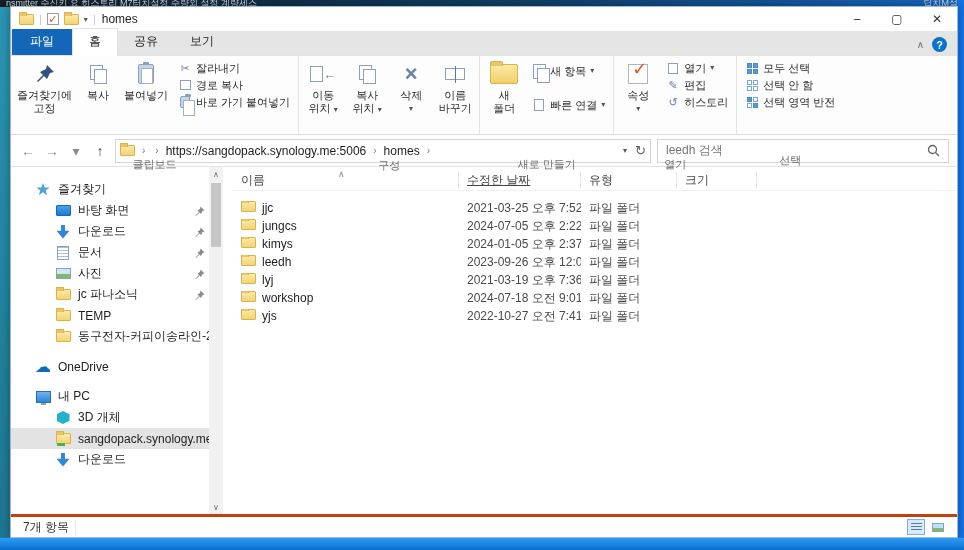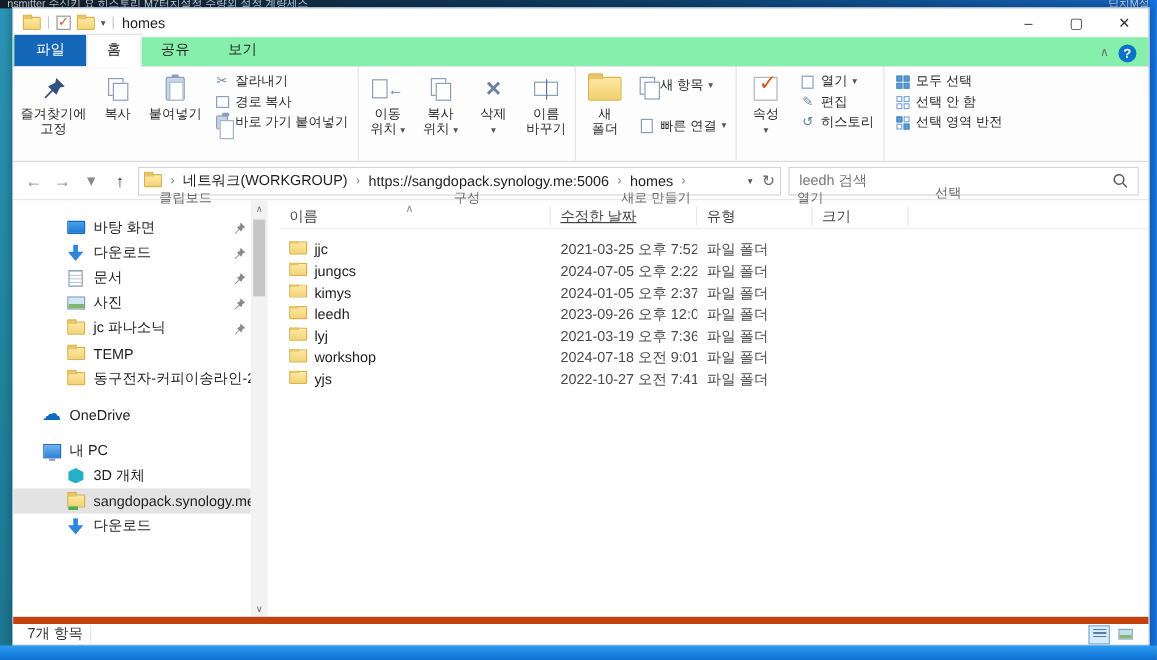--- a/index.html
+++ b/index.html
@@ -34,21 +34,21 @@
   
   .folder-ic { display:inline-block; width:15px; height:11px; position:relative;
     background:linear-gradient(180deg,#ffe9a2,#f2d377); border:1px solid #d9b44a; border-radius:1px; }
   .folder-ic::before { content:""; position:absolute; top:-3px; left:-1px; width:6px; height:3px;
     background:#e8c56b; border:1px solid #d9b44a; border-bottom:none; border-radius:1px 1px 0 0; }
   .check-ic { display:inline-block; width:12px; height:12px; border:1px solid #9a9a9a; background:#fff;
     color:#d8581c; font-size:11px; line-height:11px; text-align:center; font-weight:bold; }
   .dd { font-size:8px; color:#555; }
 
   
-  .tabrow { height:25px; display:flex; align-items:flex-end; background:#86efac;
+  .tabrow { height:25px; display:flex; align-items:flex-end; background:#e5e5e5;
     border-bottom:1px solid #e3e3e3; flex:0 0 auto; }
   .tab { padding:4px 16px 5px; font-size:12px; color:#1e1e1e; }
   .tab-file { background:#1467b8; color:#fff; margin-left:1px; padding:4px 18px 5px; }
   .tab-selected { border:1px solid #e3e3e3; border-bottom:1px solid #fff; background:#fff; margin-bottom:-1px; }
   .tabrow-right { margin-left:auto; display:flex; align-items:center; gap:8px; padding:0 10px 3px 0; }
   .collapse-caret { color:#707070; font-size:10px; }
   .help-ic { width:15px; height:15px; border-radius:50%; background:#0b72c9; color:#fff;
     font-size:11px; font-weight:bold; display:flex; align-items:center; justify-content:center; }
 
   
@@ -142,21 +142,21 @@
   .col { padding:0 8px; border-right:1px solid #e8e8e8; height:16px; line-height:16px; }
   .col-name { width:226px; position:relative; }
   .col-date { width:122px;text-decoration:underline; } .col-type { width:96px; } .col-size { width:80px; }
   .sort-caret { position:absolute; top:-6px; left:105px; color:#888; font-size:9px; }
   .frow { display:flex; height:18px; align-items:center; }
   .fcell { padding:0 8px; overflow:hidden; white-space:nowrap; }
   .fc-name { width:226px; display:flex; align-items:flex-start; gap:6px; color:#1e1e1e; }
   .fc-date { width:122px; color:#4a4a4a; } .fc-type { width:96px; color:#4a4a4a; }
 
   
-  .statusbar { height:23px; border-top:6px solid #c2410c; display:flex; align-items:center;
+  .statusbar { height:23px; border-top:3px solid #c2410c; display:flex; align-items:center;
     padding:0 6px; flex:0 0 auto; background:#fff; }
   .status-count { padding:0 6px; border-right:1px solid #e8e8e8; height:15px; line-height:15px; color:#333; }
   .view-toggles { margin-left:auto; display:flex; gap:4px; padding-right:4px; }
   .vt { width:18px; height:16px; border:1px solid transparent; display:flex; align-items:center; justify-content:center; }
   .vt.sel { border-color:#7db0e0; background:#d9eafb; }
   .vt-lines { width:11px; height:9px;
     background:repeating-linear-gradient(180deg,#5a7ca3 0 1px,transparent 1px 3px); }
   .vt-img { width:12px; height:9px; border:1px solid #8aa0bd; background:linear-gradient(180deg,#bfe0f2 60%,#86b86d 60%); }
 
   .pin-svg,.push-svg { display:block; }
@@ -385,21 +385,20 @@
   </div>
 
   <div class="addressrow">
     <span class="nav-ic">←</span>
     <span class="nav-ic">→</span>
     <span class="nav-ic dd">▾</span>
     <span class="nav-ic nav-up">↑</span>
     <div class="addr-box">
       <span class="folder-ic"></span>
       <span class="crumb-sep">›</span>
-      <span class="crumb">네트워크(WORKGROUP)</span>
       <span class="crumb-sep">›</span>
       <span class="crumb">https://sangdopack.synology.me:5006</span>
       <span class="crumb-sep">›</span>
       <span class="crumb">homes</span>
       <span class="crumb-sep">›</span>
       <span class="addr-right">
         <span class="dd">▾</span>
         <span style="font-size:13px;">↻</span>
       </span>
     </div>
@@ -408,20 +407,26 @@
       <svg width="13" height="13" viewBox="0 0 13 13">
           <circle cx="5.5" cy="5.5" r="4" fill="none" stroke="#5e5e5e" stroke-width="1.3"></circle>
           <line x1="8.5" y1="8.5" x2="12" y2="12" stroke="#5e5e5e" stroke-width="1.3"></line>
         </svg>
     </div>
   </div>
 
   <div class="main">
 
     <div class="sidebar">
+      <div class="side-item" style="padding-left:24px;">
+        <span class="si">
+            <span class="ico-star"></span>
+          </span>
+        <span class="si-label">즐겨찾기</span>
+      </div>
       <div class="side-item lvl1">
         <span class="si">
             <span class="ico-desktop"></span>
           </span>
         <span class="si-label">바탕 화면</span>
         <span class="pin">
             <svg class="pin-svg" width="10" height="10" viewBox="0 0 10 10">
               <path d="M5.5.5l4 4-2 .5L6 8 4.5 6.5 1 10l-.5-.5L4 6 2.5 4.5 5 3z" fill="#8a8a8a"></path>
             </svg>
           </span>

